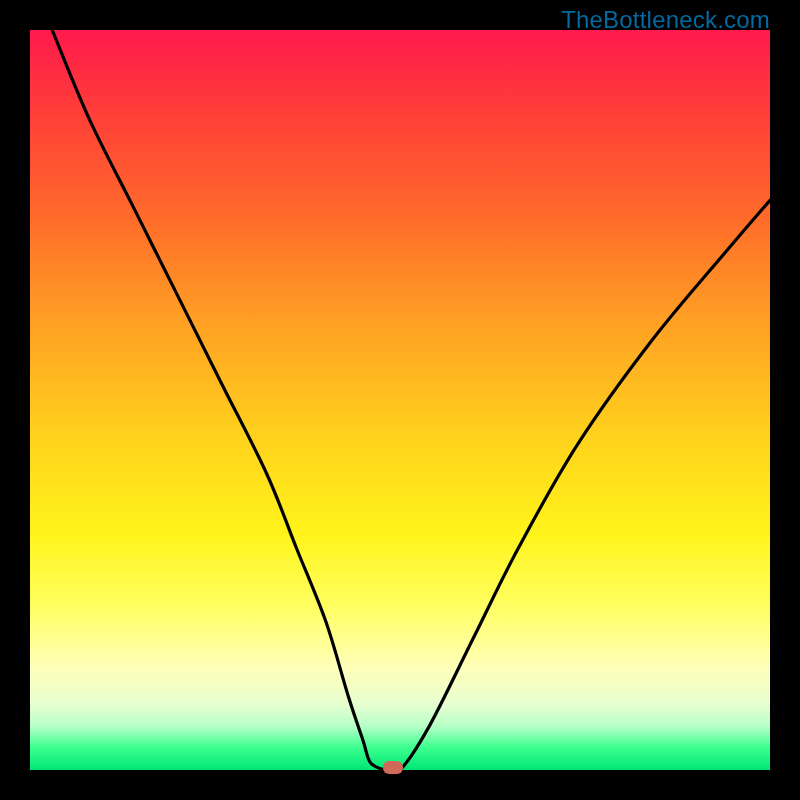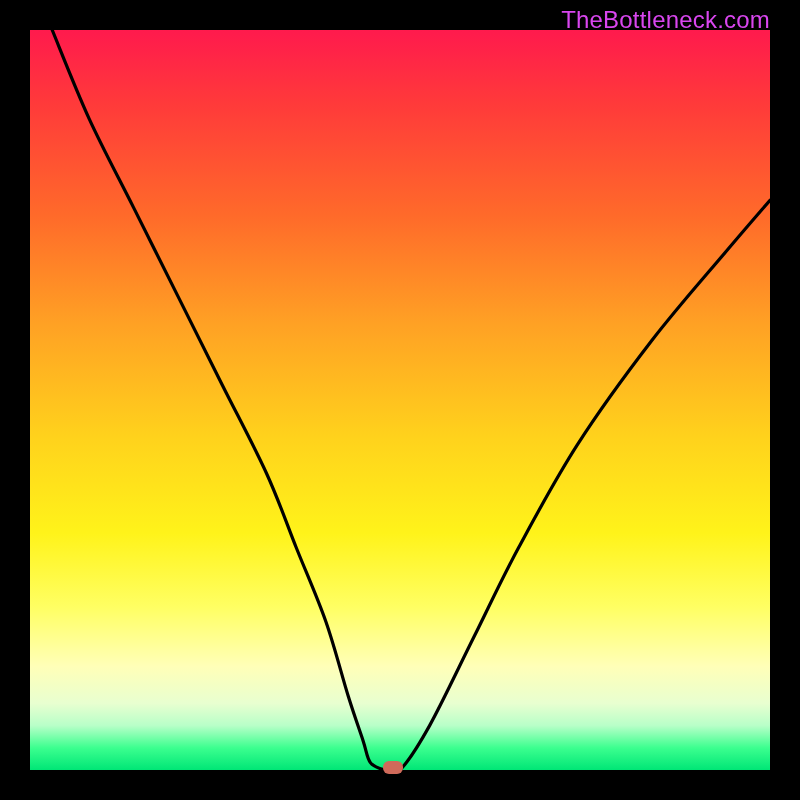--- a/index.html
+++ b/index.html
@@ -37,21 +37,21 @@
       #e8ffd0 91%,
       #b8ffc8 94%,
       #3cff8f 97%,
       #00e676 100%
     );
   }
   .watermark {
     position: absolute;
     top: 6px;
     right: 30px;
-    color: #d946ef;
+    color: #0369a1;
     font-size: 24px;
     font-weight: 500;
     letter-spacing: 0.2px;
   }
   svg.curve {
     position: absolute;
     left: 0;
     top: 0;
     width: 740px;
     height: 740px;

